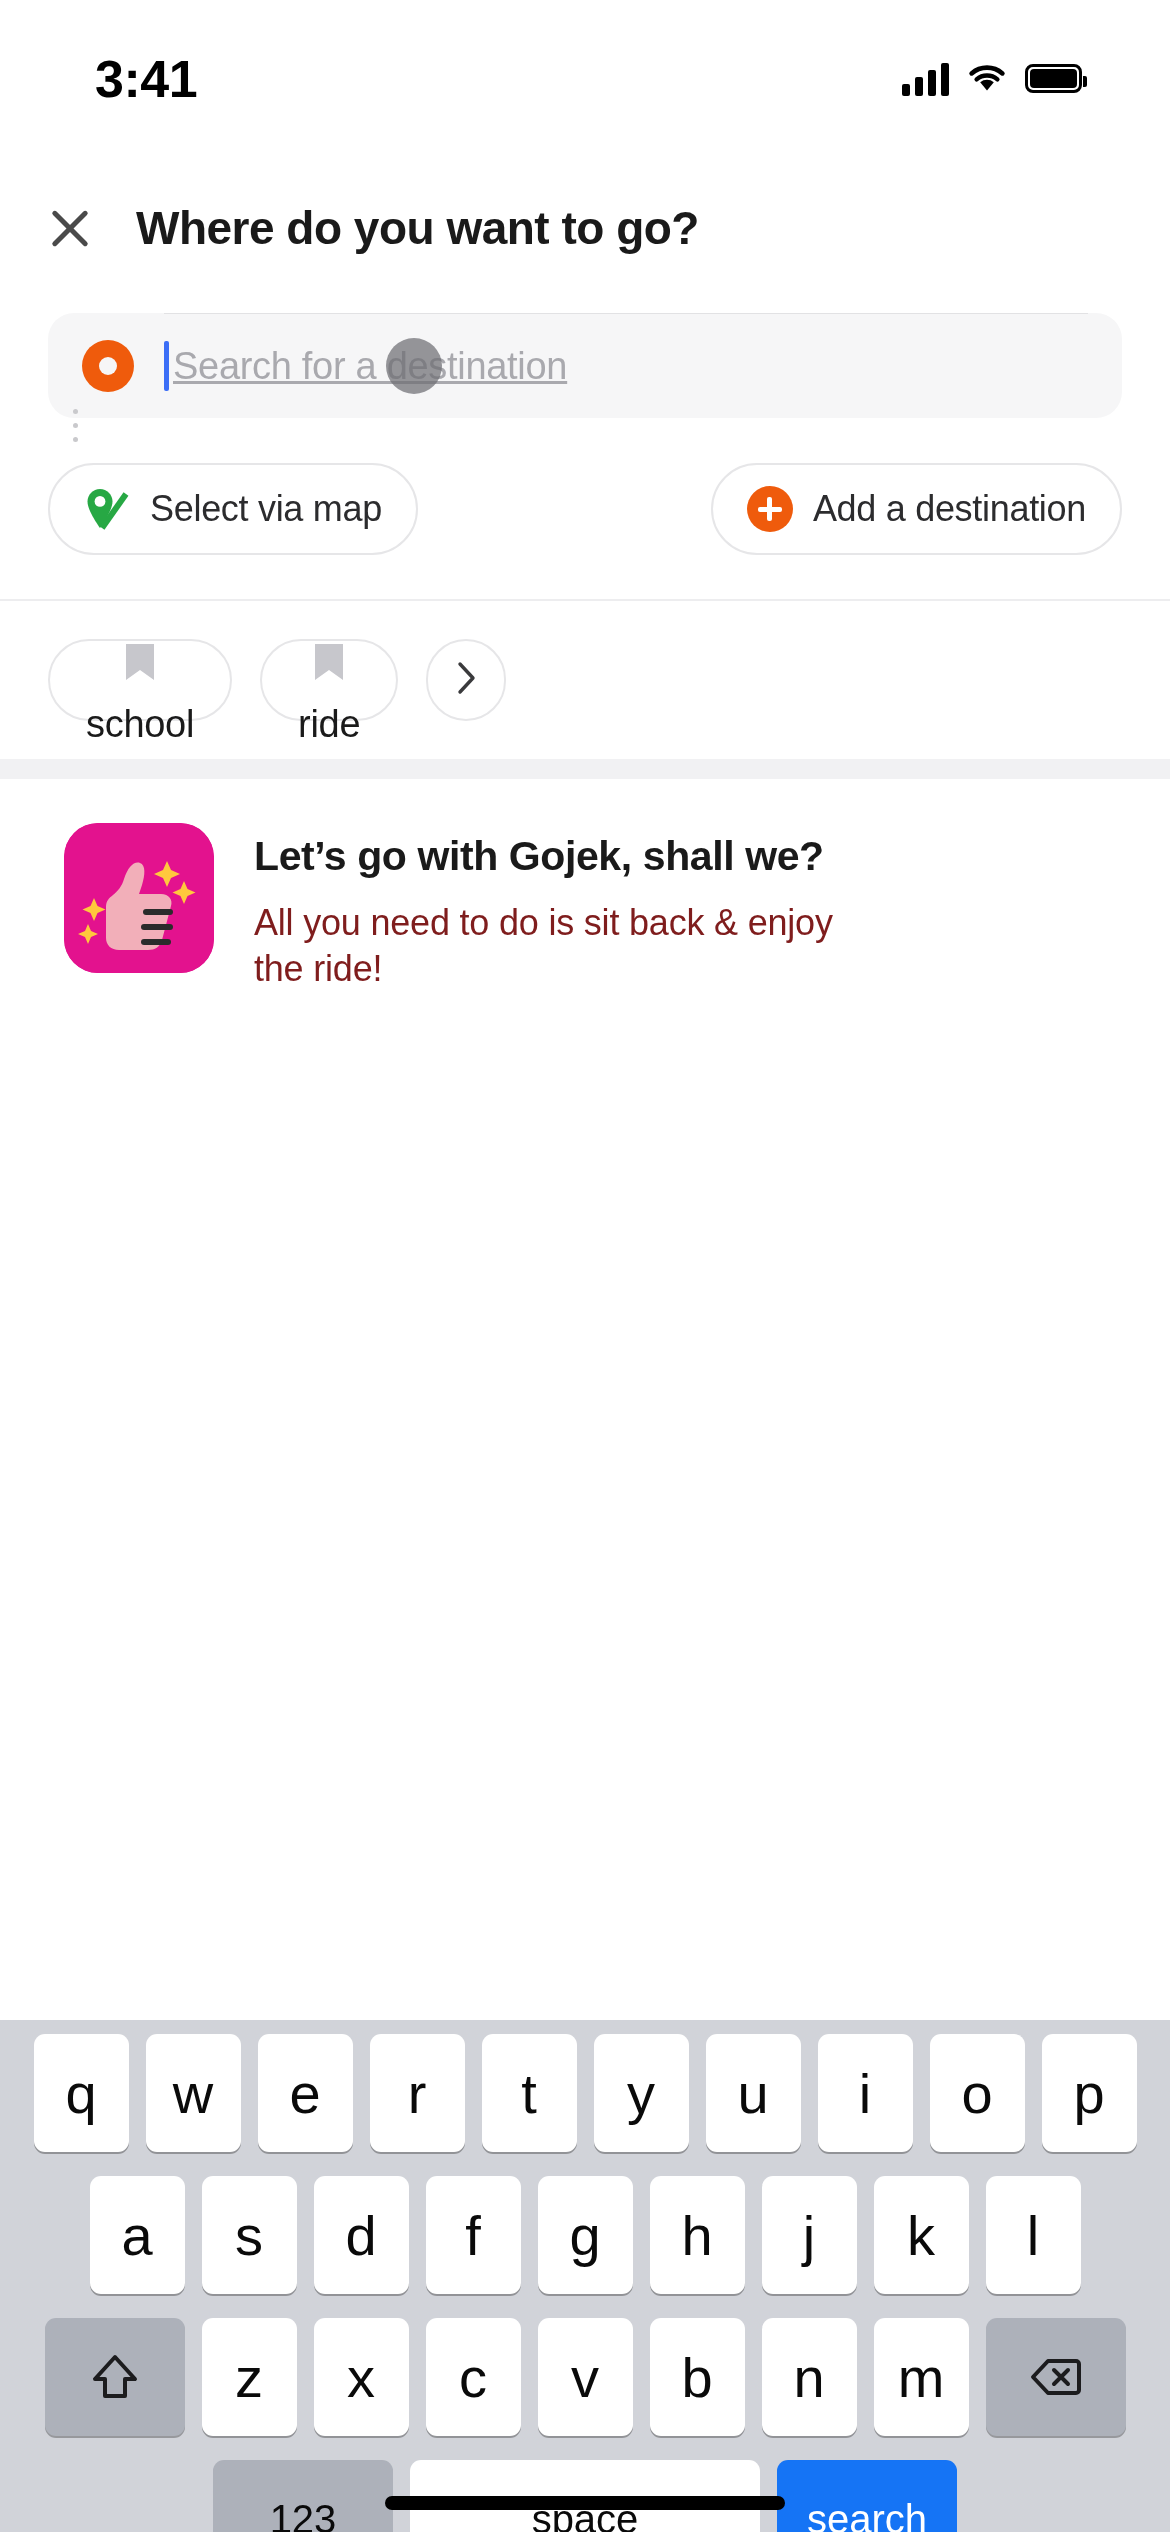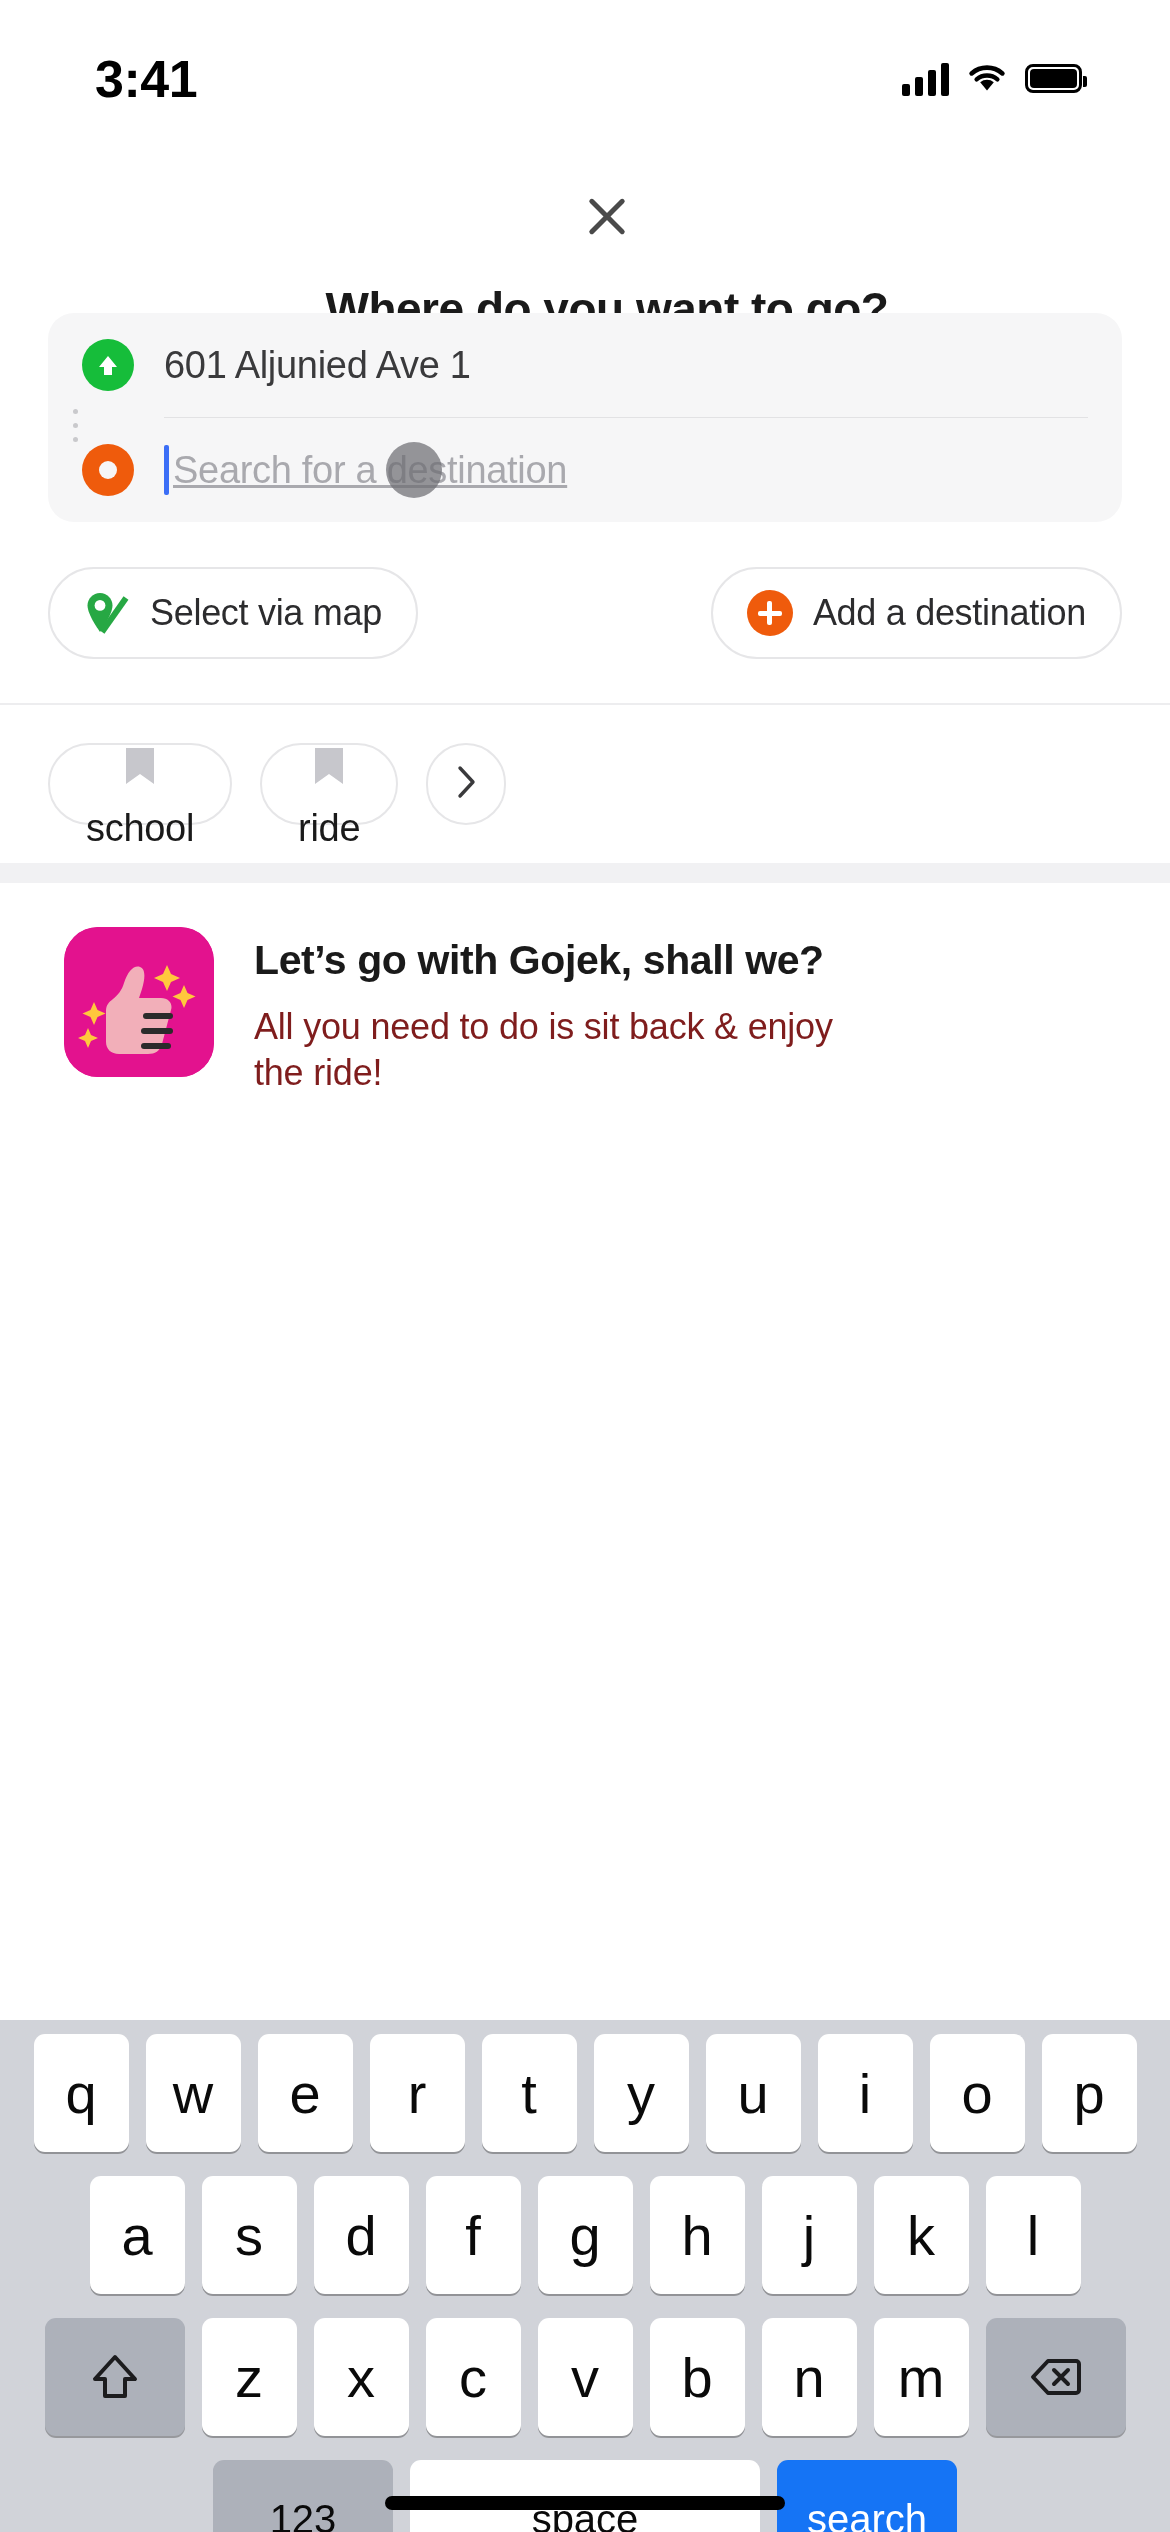--- a/index.html
+++ b/index.html
@@ -39,21 +39,20 @@
     content:""; position:absolute; right:-8px; top:9px;
     width:4px; height:11px; background:#000; border-radius:0 2px 2px 0;
   }
   .batt span{ display:block; height:100%; background:#000; border-radius:4px; }
 
   
   .header{
     display:flex; align-items:center; gap:40px;
     padding:55px 0 0 44px;
     height:130px;
-    flex-direction:column;
   }
   .close-btn{
     width:52px; height:52px; position:relative; flex:0 0 auto; cursor:pointer;
   }
   .close-btn::before,.close-btn::after{
     content:""; position:absolute; left:2px; top:24px;
     width:48px; height:5px; background:#4a4a4a; border-radius:3px;
   }
   .close-btn::before{ transform:rotate(45deg); }
   .close-btn::after{ transform:rotate(-45deg); }
@@ -232,28 +231,20 @@
   <div class="page-title">Where do you want to go?</div>
 </div>
 
 <div class="search-card">
   <div class="dots">
       <i></i>
       <i></i>
       <i></i>
     </div>
 
-  <div class="sc-row origin">
-    <span class="pin-green">
-      <svg viewBox="0 0 30 30">
-          <path d="M15 6 L24 17 H19 V25 H11 V17 H6 Z" fill="#fff"></path>
-        </svg>
-    </span>
-    <span class="addr-text">601 Aljunied Ave 1</span>
-  </div>
 
   <div class="sc-div"></div>
 
   <div class="sc-row dest">
     <span class="pin-orange">
         <i></i>
       </span>
     <span class="dest-wrap">
       <span class="caret"></span>
       <span class="dest-ph">Search for a destination</span>

